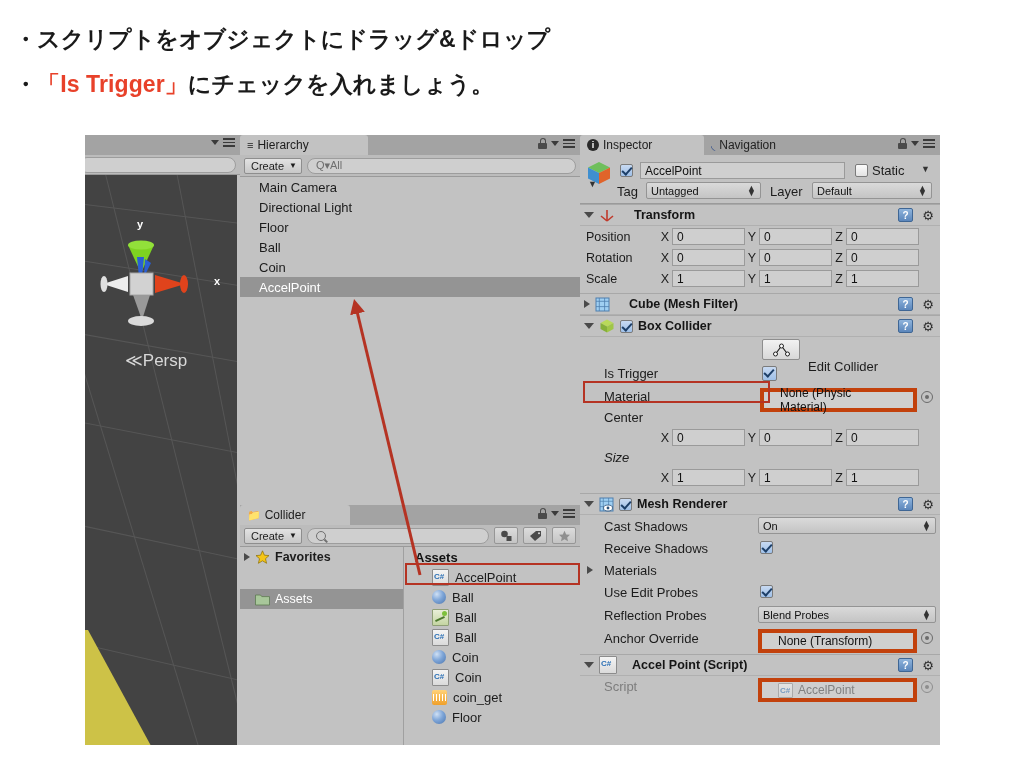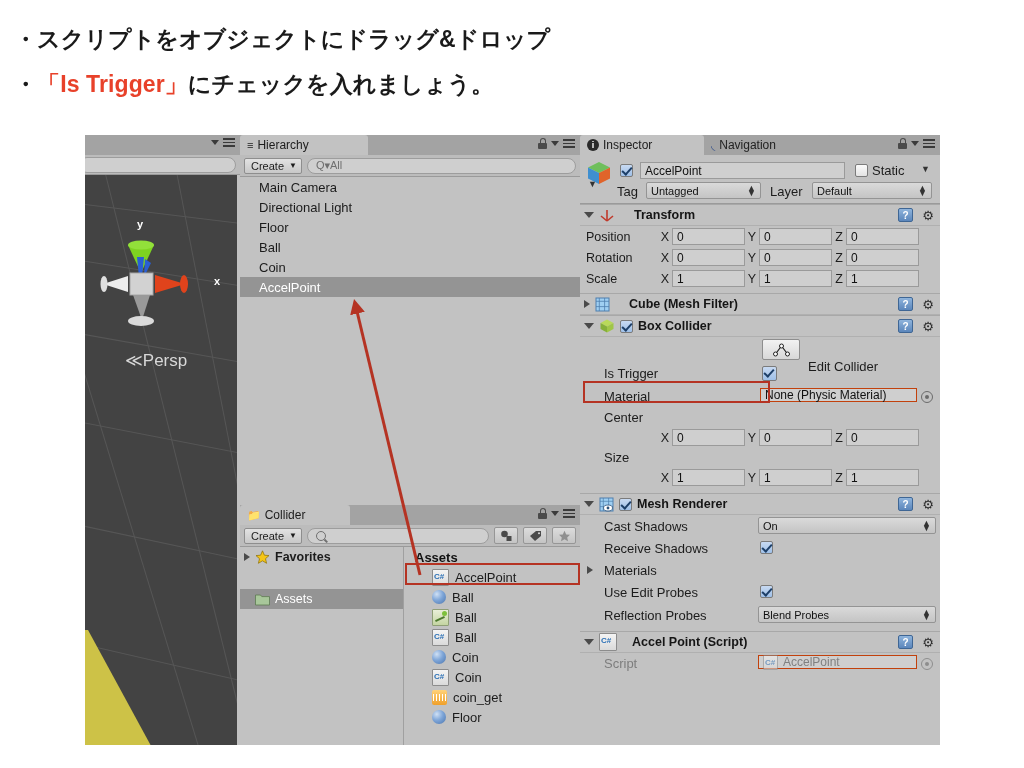--- a/index.html
+++ b/index.html
@@ -76,22 +76,22 @@
     border-bottom:1px solid #b0b0b0;box-sizing:border-box;position:relative;background:#c2c2c2;}
   .comp-title{font-size:12.5px;font-weight:bold;color:#151515;}
   .fold{width:0;height:0;border-top:4.5px solid transparent;border-bottom:4.5px solid transparent;border-left:6px solid #4a4a4a;flex:none;}
   .fold.open{border-left:5px solid transparent;border-right:5px solid transparent;border-top:6px solid #4a4a4a;border-bottom:none;}
   .help-ico{width:15px;height:14px;background:linear-gradient(#8fb4dc,#5b86bb);border:1px solid #3f6694;border-radius:2px;
     color:#fff;font-size:10px;font-weight:bold;display:flex;align-items:center;justify-content:center;box-sizing:border-box;}
   .gear-ico{font-size:13px;color:#2e2e2e;line-height:13px;}
   .vec-row{height:21px;display:flex;align-items:center;font-size:12.5px;color:#1c1c1c;}
   .vec-name{width:78px;padding-left:6px;box-sizing:border-box;}
   .axis-k{width:14px;text-align:center;}
-  .objfield{background:#cfcfcf;border:1px solid #c2410c;height:14px;font-size:12px;color:#111;display:flex;align-items:center;
-    padding:0 4px;box-sizing:border-box;}
+  .objfield{background:#cfcfcf;border:4px solid #c2410c;height:24px;font-size:12px;color:#111;display:flex;align-items:center;
+    padding:0 16px;box-sizing:border-box;}
   .radio-o{width:12px;height:12px;border-radius:50%;border:1.5px solid #6b6b6b;box-sizing:border-box;position:relative;flex:none;}
   .radio-o::after{content:"";position:absolute;left:3px;top:3px;width:4px;height:4px;border-radius:50%;background:#6b6b6b;}
 
   
   .proj-left{position:absolute;left:0;top:42px;bottom:0;width:163px;background:#c2c2c2;border-right:1px solid #a0a0a0;}
   .proj-right{position:absolute;left:164px;right:0;top:42px;bottom:0;background:#c2c2c2;}
   .prow{height:20px;display:flex;align-items:center;gap:5px;font-size:12.5px;color:#1c1c1c;padding-left:6px;box-sizing:border-box;}
   .prow.sel{background:#949494;color:#fff;}
   .asset-row{height:20px;display:flex;align-items:center;gap:6px;font-size:13px;color:#1c1c1c;padding-left:28px;box-sizing:border-box;}
   .assets-hdr{height:20px;display:flex;align-items:center;font-size:13px;font-weight:bold;color:#111;padding-left:11px;box-sizing:border-box;}
@@ -461,21 +461,21 @@
         </div>
         <div class="vec-row">
           <span class="vec-name" style="padding-left:0;"></span>
           <span class="axis-k">X</span>
           <div class="txtfield" style="width:73px;">0</div>
           <span class="axis-k">Y</span>
           <div class="txtfield" style="width:73px;">0</div>
           <span class="axis-k">Z</span>
           <div class="txtfield" style="width:73px;">0</div>
         </div>
-        <div style="height:19px;">
+        <div style="height:19px;font-style:italic;">
           <span class="lbl" style="margin-left:24px;">Size</span>
         </div>
         <div class="vec-row">
           <span class="vec-name" style="padding-left:0;"></span>
           <span class="axis-k">X</span>
           <div class="txtfield" style="width:73px;">1</div>
           <span class="axis-k">Y</span>
           <div class="txtfield" style="width:73px;">1</div>
           <span class="axis-k">Z</span>
           <div class="txtfield" style="width:73px;">1</div>
@@ -513,20 +513,25 @@
           <span class="lbl" style="position:absolute;left:24px;top:3px;">Use Edit Probes</span>
           <span class="chk on" style="position:absolute;left:180px;top:3px;"></span>
         </div>
         <div style="height:23px;position:relative;">
           <span class="lbl" style="position:absolute;left:24px;top:4px;">Reflection Probes</span>
           <div class="popup" style="position:absolute;left:178px;top:2px;width:178px;">
             <span>Blend Probes</span>
             <span class="updown">▲<br>▼</span>
           </div>
         </div>
+        <div style="height:23px;position:relative;">
+          <span class="lbl" style="position:absolute;left:24px;top:4px;">Anchor Override</span>
+          <div class="objfield" style="position:absolute;left:178px;top:2px;width:159px;">None (Transform)</div>
+          <span class="radio-o" style="position:absolute;left:341px;top:5px;"></span>
+        </div>
 
         <div class="comp-head" style="margin-top:4px;">
           <span class="fold open"></span>
           <span class="ic ic-cs" style="width:16px;height:16px;"></span>
           <span class="comp-title" style="margin-left:10px;">Accel Point (Script)</span>
           <span class="help-ico" style="position:absolute;right:27px;top:3px;">?</span>
           <span class="gear-ico" style="position:absolute;right:6px;top:4px;">⚙</span>
         </div>
         <div style="height:22px;position:relative;">
           <span class="lbl" style="position:absolute;left:24px;top:3px;color:#7d7d7d;">Script</span>

